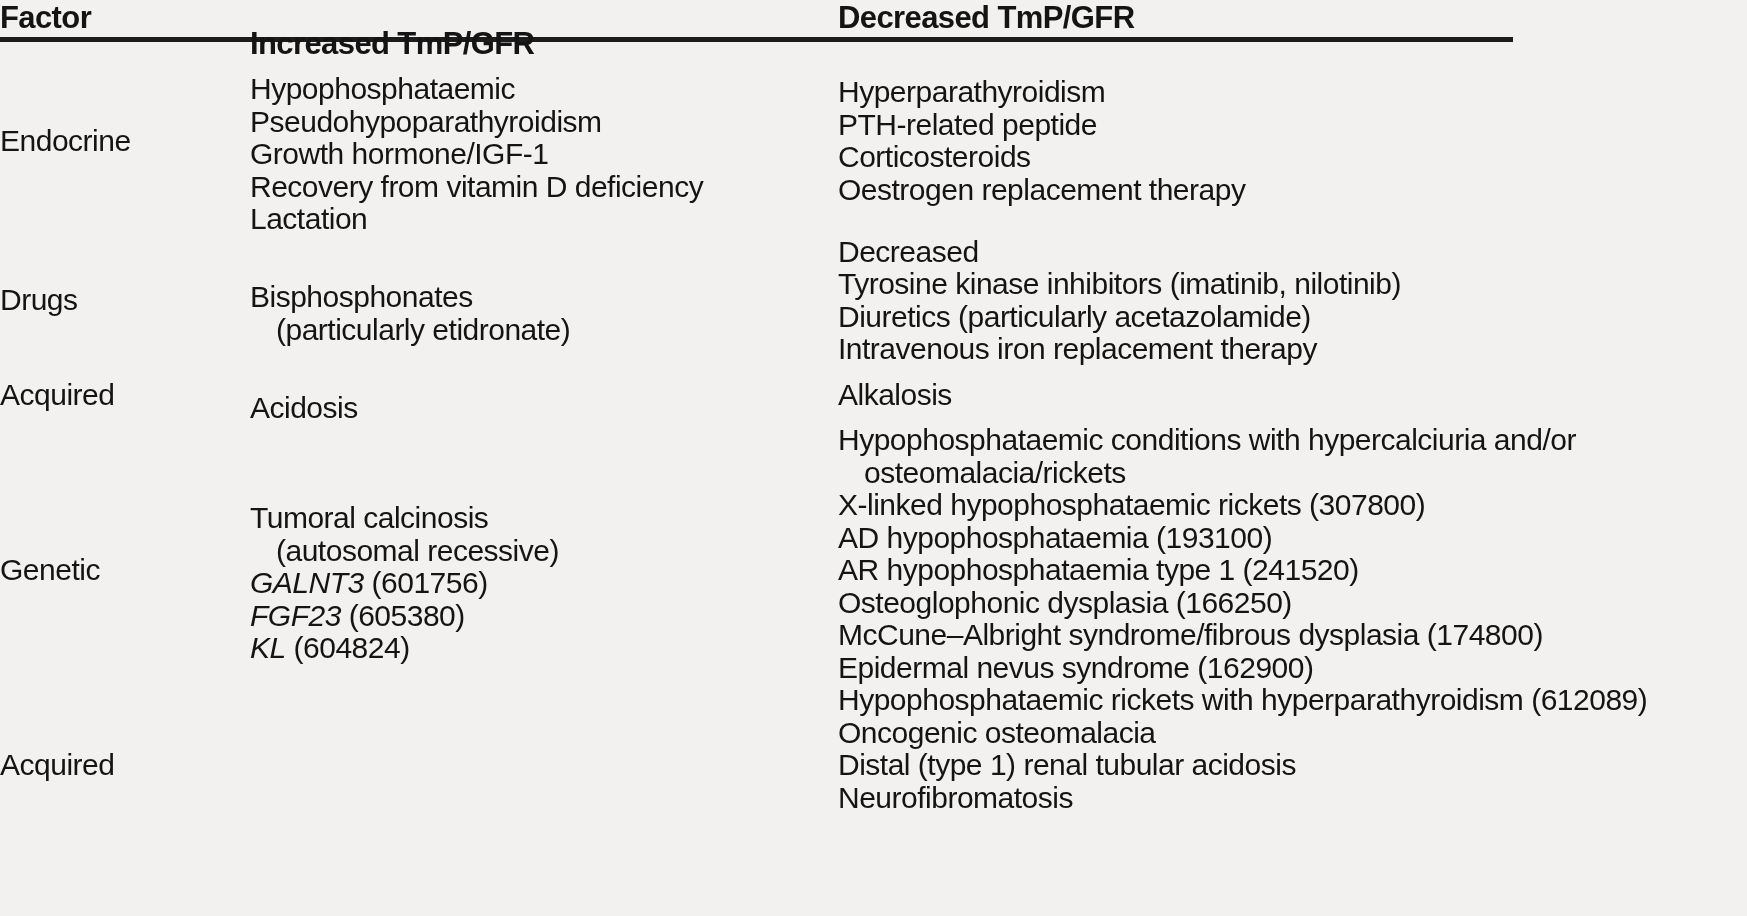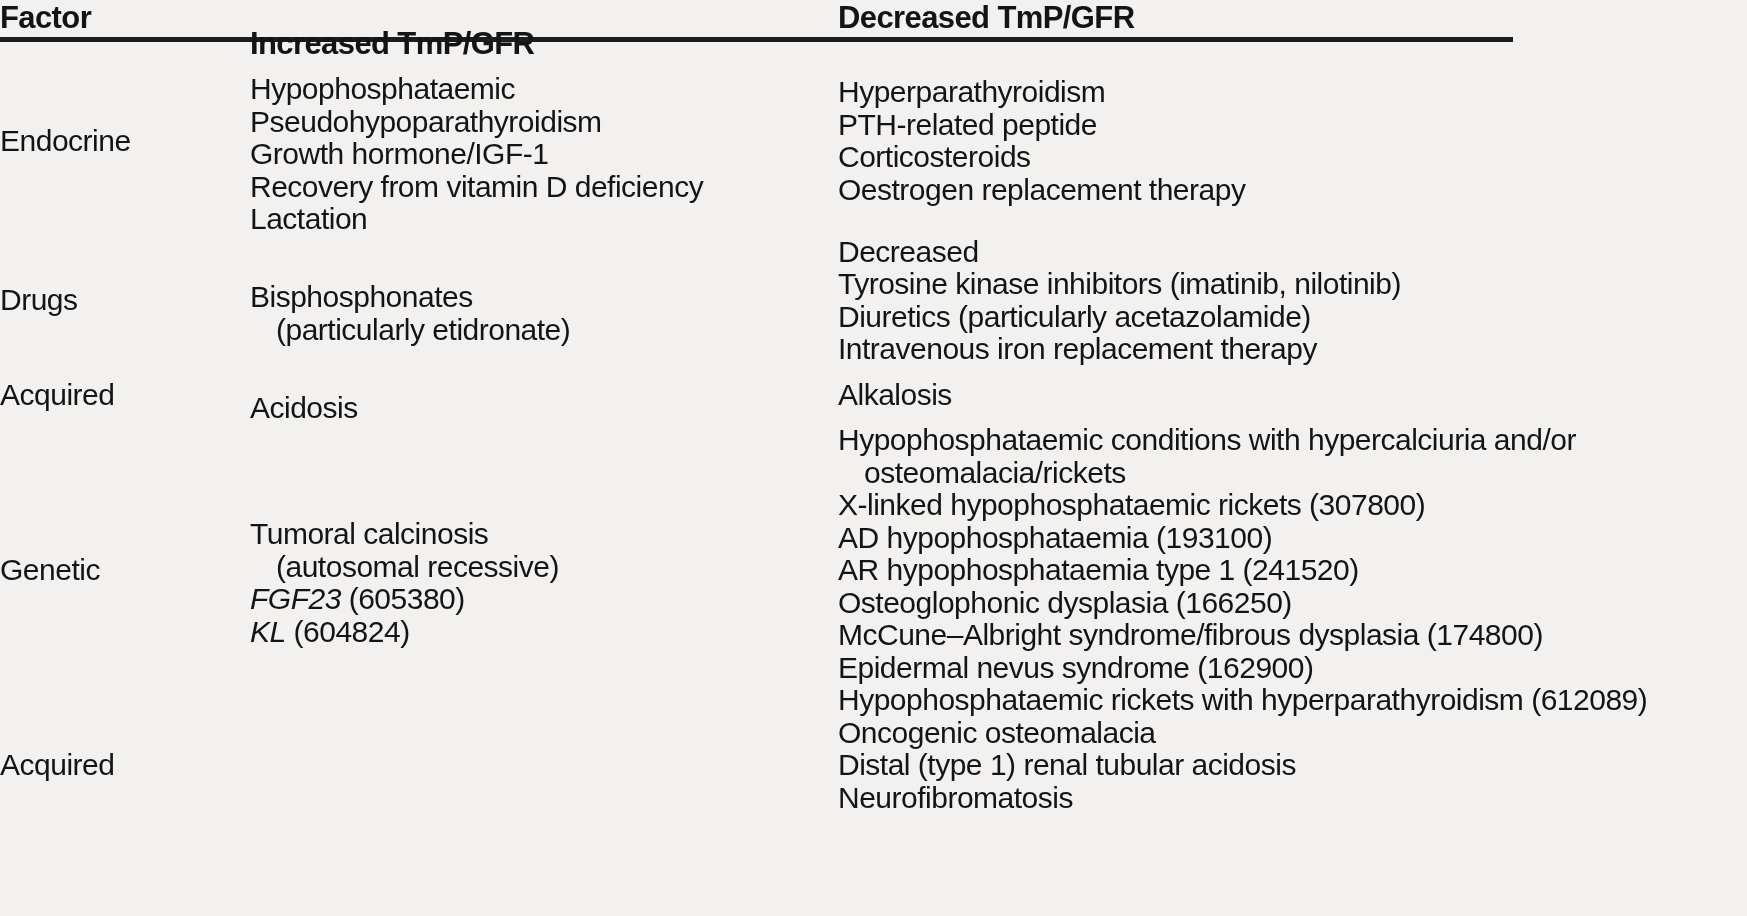--- a/index.html
+++ b/index.html
@@ -114,20 +114,21 @@
           <div class="line">Alkalosis</div>
         </div>
       </div>
       <div class="group">
         <div class="cell c1">
           <div class="line">Genetic</div>
         </div>
         <div class="cell c2">
           <div class="line">Tumoral calcinosis</div>
           <div class="line indent">(autosomal recessive)</div>
+          <div class="line"><i>GALNT3</i> (601756)</div>
           <div class="line"><i>FGF23</i> (605380)</div>
           <div class="line"><i>KL</i> (604824)</div>
         </div>
         <div class="cell c3">
           <div class="line">Hypophosphataemic conditions with hypercalciuria and/or</div>
           <div class="line indent">osteomalacia/rickets</div>
           <div class="line">X-linked hypophosphataemic rickets (307800)</div>
           <div class="line">AD hypophosphataemia (193100)</div>
           <div class="line">AR hypophosphataemia type 1 (241520)</div>
           <div class="line">Osteoglophonic dysplasia (166250)</div>

